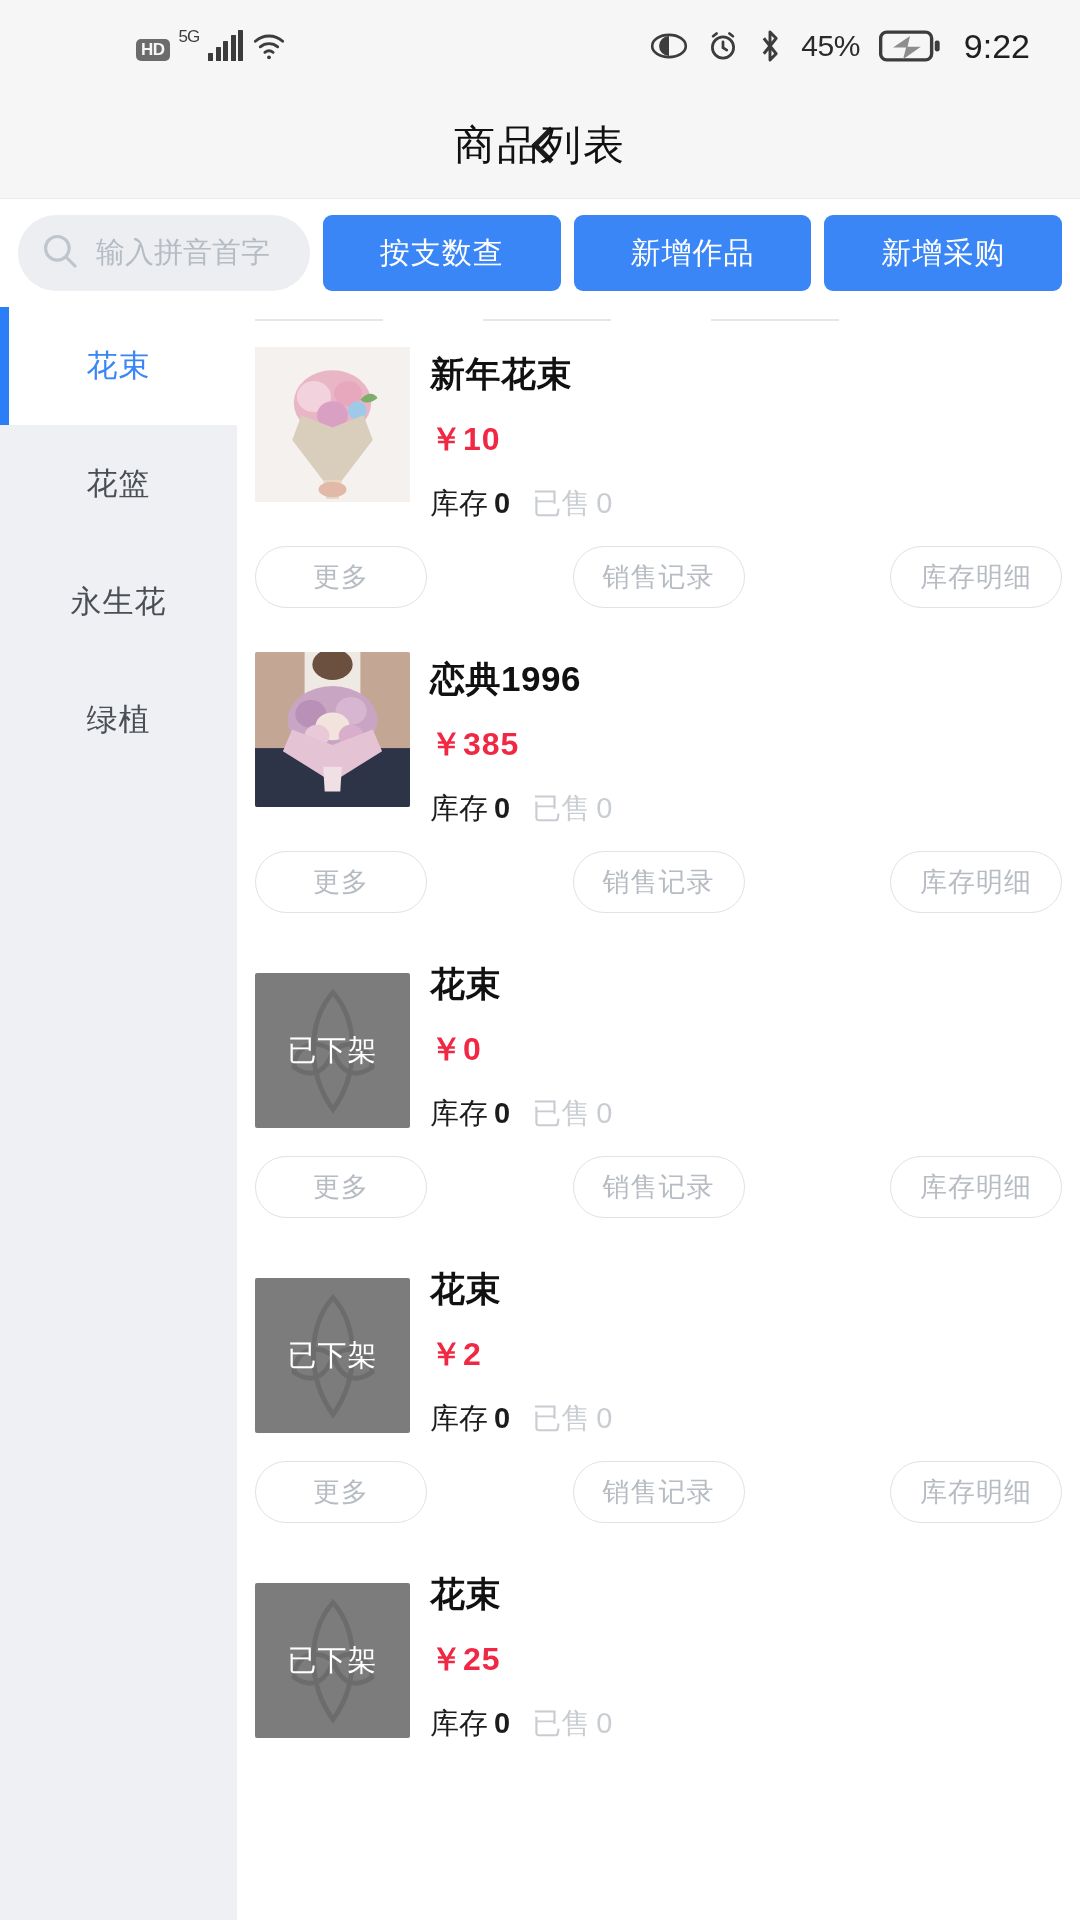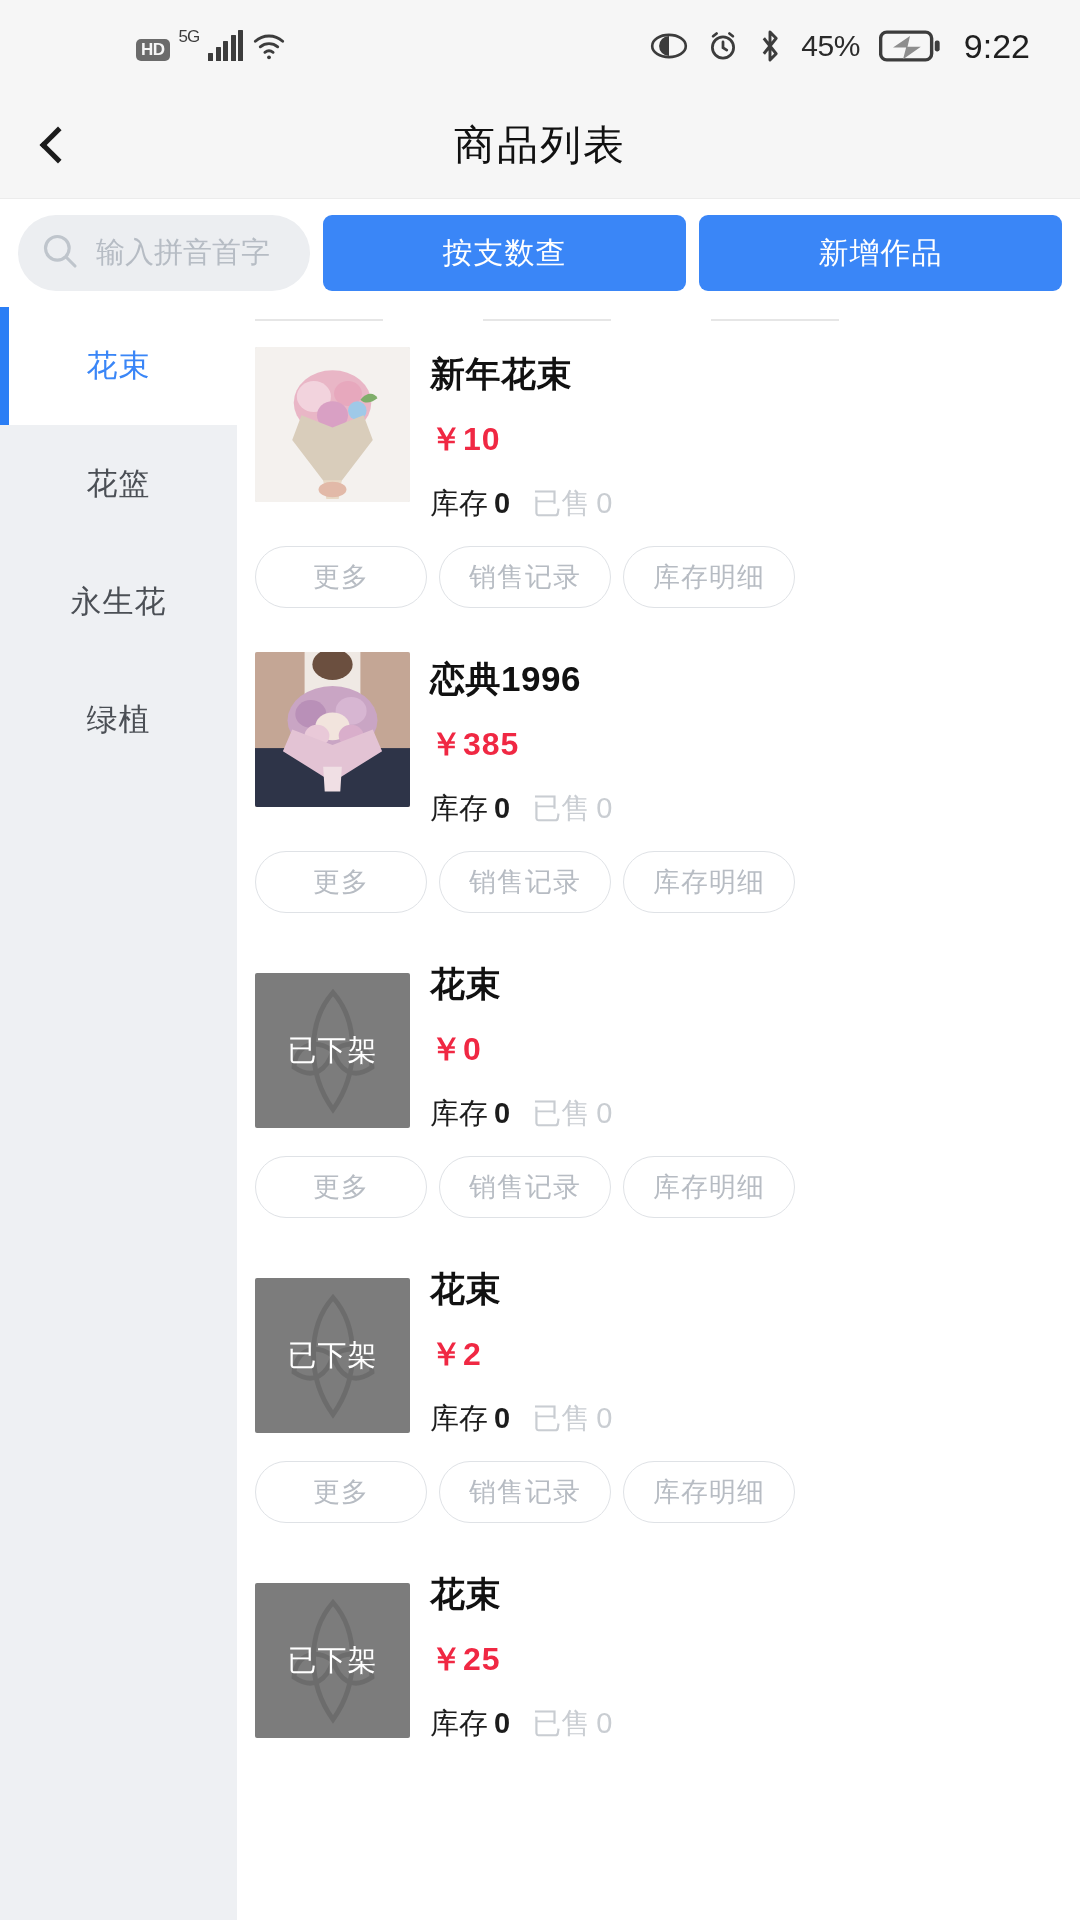--- a/index.html
+++ b/index.html
@@ -30,21 +30,21 @@
   .bars i:nth-child(3){height:20px}
   .bars i:nth-child(4){height:26px}
   .bars i:nth-child(5){height:31px}
   .sb-ico{color:#3c3c3c;display:flex;align-items:center;}
   .batt-pct{font-size:30px;color:#2b2b2b;letter-spacing:-.5px;}
   .clock{font-size:34px;color:#1f1f1f;letter-spacing:0px;margin-left:4px;}
 
   
   .header{
     height:107px;background:#f6f6f6;display:flex;align-items:center;
-    position:relative;border-bottom:1px solid #ececec;
+    position:relative;border-bottom:1px solid #ececec;justify-content:center;
   }
   .back-btn{
     width:96px;height:100%;display:flex;align-items:center;justify-content:center;
     padding-left:20px;
   }
   .chev{
     width:26px;height:26px;border-left:5px solid #1c1c1c;border-bottom:5px solid #1c1c1c;
     transform:rotate(45deg);
   }
   .page-title{
@@ -111,21 +111,21 @@
   }
   .info{flex:1;padding-top:4px;}
   .p-name{font-size:35px;color:#111;font-weight:700;letter-spacing:.5px;}
   .p-price{font-size:32px;color:#f02843;font-weight:700;margin-top:20px;letter-spacing:1px;}
   .p-meta{margin-top:22px;display:flex;align-items:baseline;gap:22px;}
   .p-stock{font-size:29px;color:#1c1c1c;}
   .p-stock b{font-weight:700;margin-left:6px;}
   .p-sold{font-size:29px;color:#c9cdd2;}
   .p-sold b{font-weight:400;margin-left:6px;}
 
-  .card-actions{display:flex;gap:12px;justify-content:flex-start;padding:22px 0 26px;}
+  .card-actions{display:flex;gap:12px;justify-content:space-between;padding:22px 0 26px;}
   .act{
     width:172px;height:62px;border:1.5px solid #dfe2e6;border-radius:31px;
     background:#fff;color:#b7bcc3;font-size:27px;
     display:flex;align-items:center;justify-content:center;font-family:inherit;
     letter-spacing:1px;
   }
 </style>
 </head>
 <body>
 
@@ -191,20 +191,21 @@
     <span class="s-ico">
       <svg width="40" height="40" viewBox="0 0 24 24" fill="none" stroke="#bfc5cc" stroke-width="1.9">
         <circle cx="10.4" cy="10.4" r="7.1"></circle>
           <path d="M15.6 15.6 21 21" stroke-linecap="round"></path>
       </svg>
     </span>
     <span class="s-ph">输入拼音首字</span>
   </div>
   <button class="tb-btn">按支数查</button>
   <button class="tb-btn">新增作品</button>
+  <button class="tb-btn">新增采购</button>
 </div>
 
 <div class="content">
 
   <div class="sidebar">
     <div class="cat active">
       <span>花束</span>
     </div>
     <div class="cat">
       <span>花篮</span>

